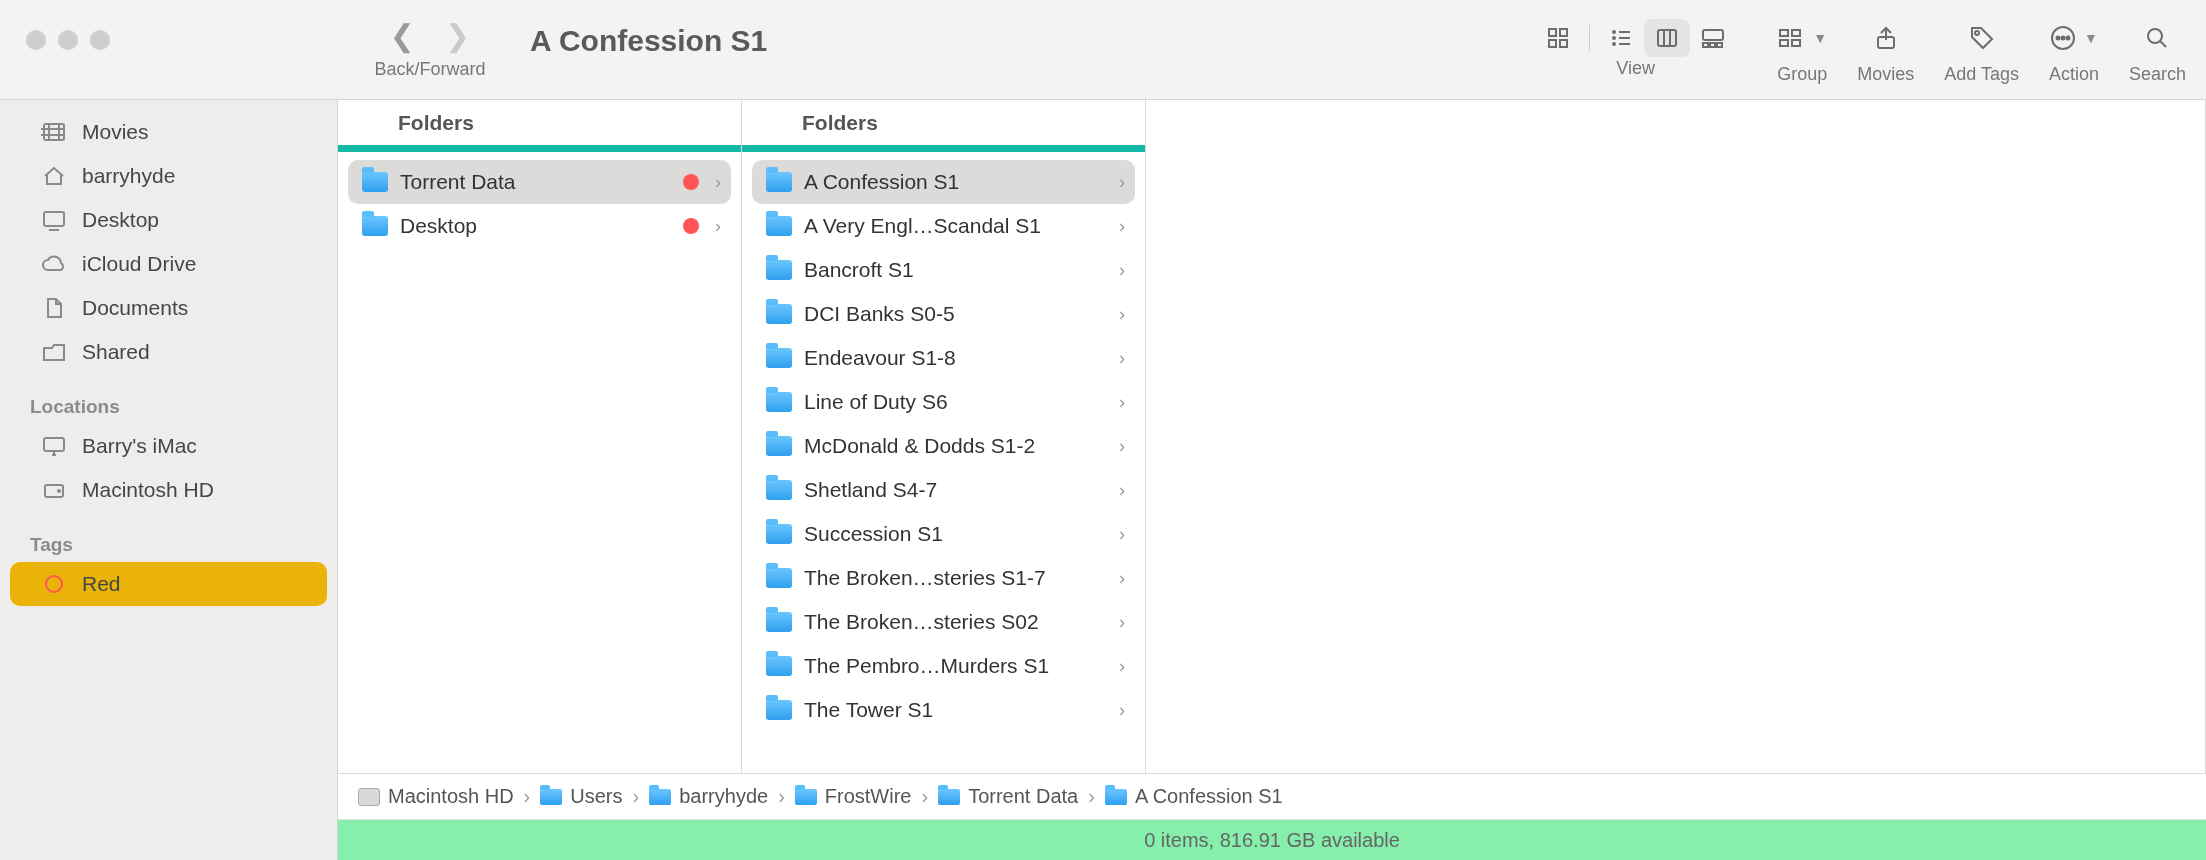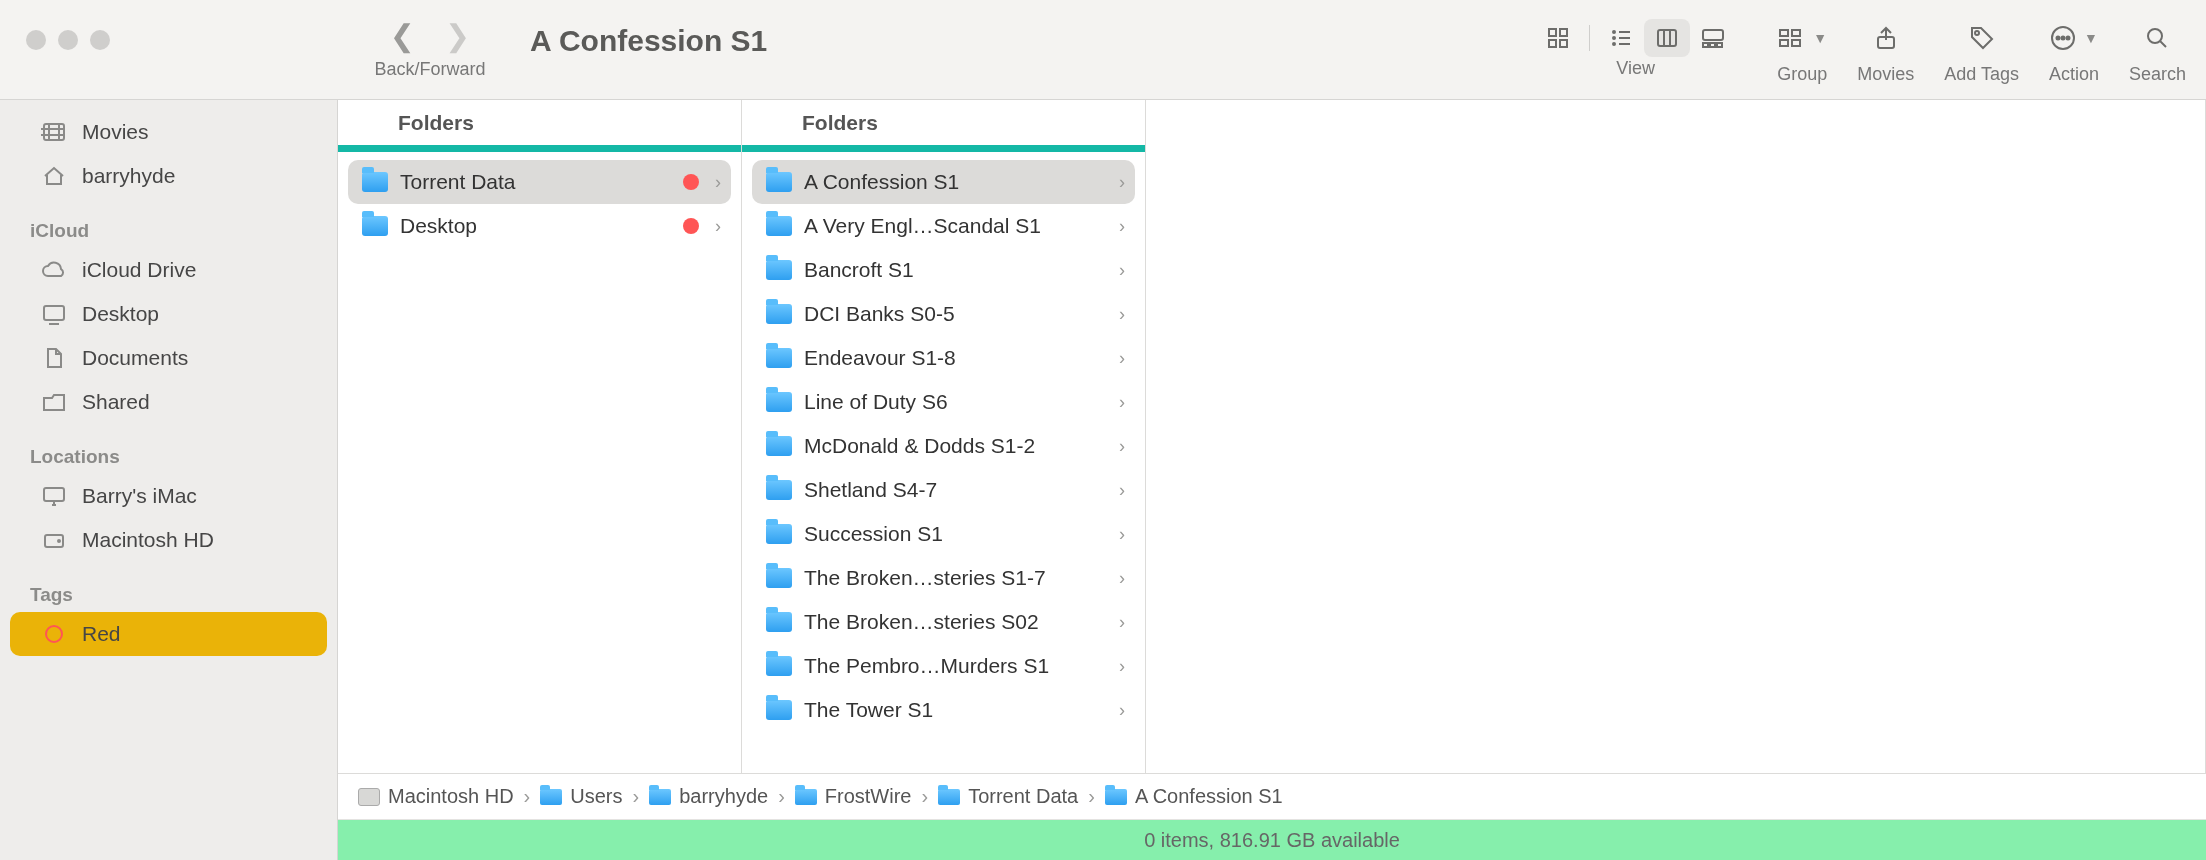--- a/index.html
+++ b/index.html
@@ -220,38 +220,37 @@
         <div class="side-item">
           <span class="ic">
             <svg width="26" height="24" viewBox="0 0 26 24" fill="none" stroke="currentColor" stroke-width="2">
               <path d="M4 12 13 4l9 8"></path>
               <path d="M6 11v9h14v-9"></path>
             </svg>
           </span>
           <span>barryhyde</span>
         </div>
       </div>
-    <div class="side-head">iCloud</div>
     <div id="sb-icloud">
-        <div class="side-item">
-          <span class="ic">
-            <svg width="26" height="24" viewBox="0 0 26 24" fill="none" stroke="currentColor" stroke-width="2">
-              <path d="M7 18a5 5 0 010-10 7 7 0 0113 3 4 4 0 010 7H7z"></path>
-            </svg>
-          </span>
-          <span>iCloud Drive</span>
-        </div>
         <div class="side-item">
           <span class="ic">
             <svg width="26" height="24" viewBox="0 0 26 24" fill="none" stroke="currentColor" stroke-width="2">
               <rect x="3" y="4" width="20" height="14" rx="2"></rect>
               <line x1="8" y1="22" x2="18" y2="22"></line>
             </svg>
           </span>
           <span>Desktop</span>
+        </div>
+        <div class="side-item">
+          <span class="ic">
+            <svg width="26" height="24" viewBox="0 0 26 24" fill="none" stroke="currentColor" stroke-width="2">
+              <path d="M7 18a5 5 0 010-10 7 7 0 0113 3 4 4 0 010 7H7z"></path>
+            </svg>
+          </span>
+          <span>iCloud Drive</span>
         </div>
         <div class="side-item">
           <span class="ic">
             <svg width="26" height="24" viewBox="0 0 26 24" fill="none" stroke="currentColor" stroke-width="2">
               <path d="M7 3h8l5 5v13H7z"></path>
               <path d="M15 3v5h5"></path>
             </svg>
           </span>
           <span>Documents</span>
         </div>

